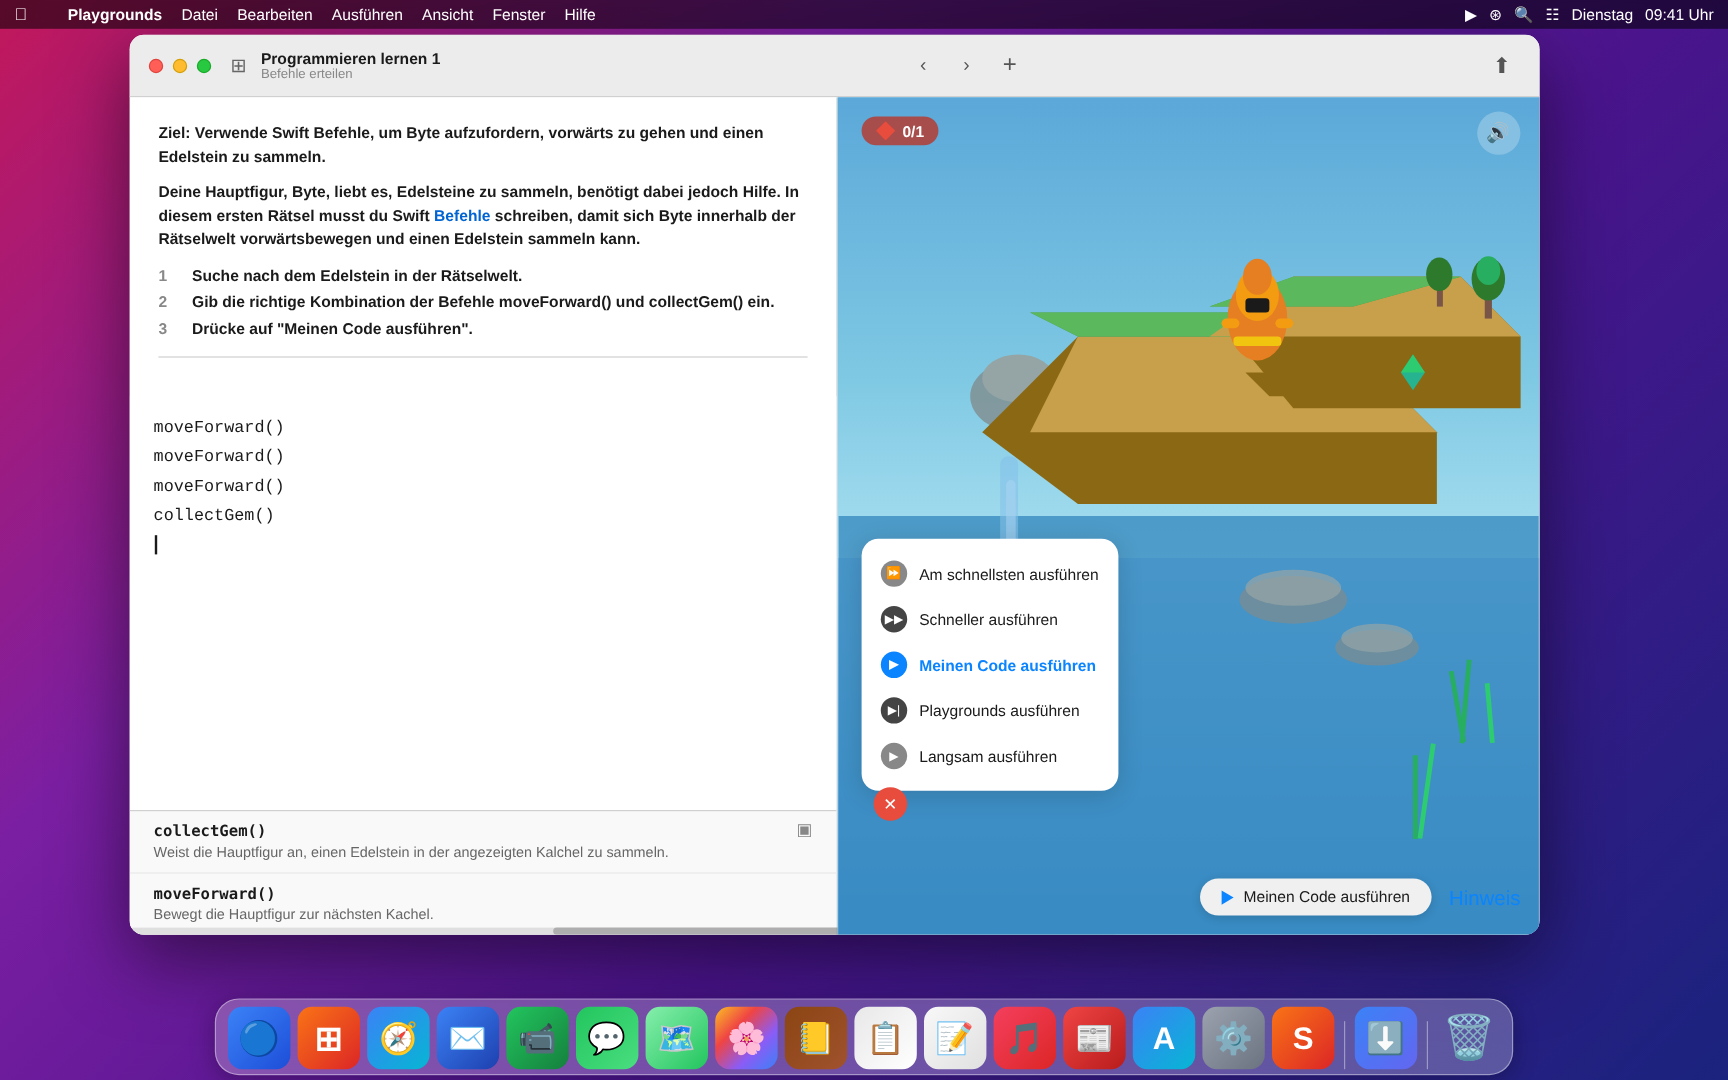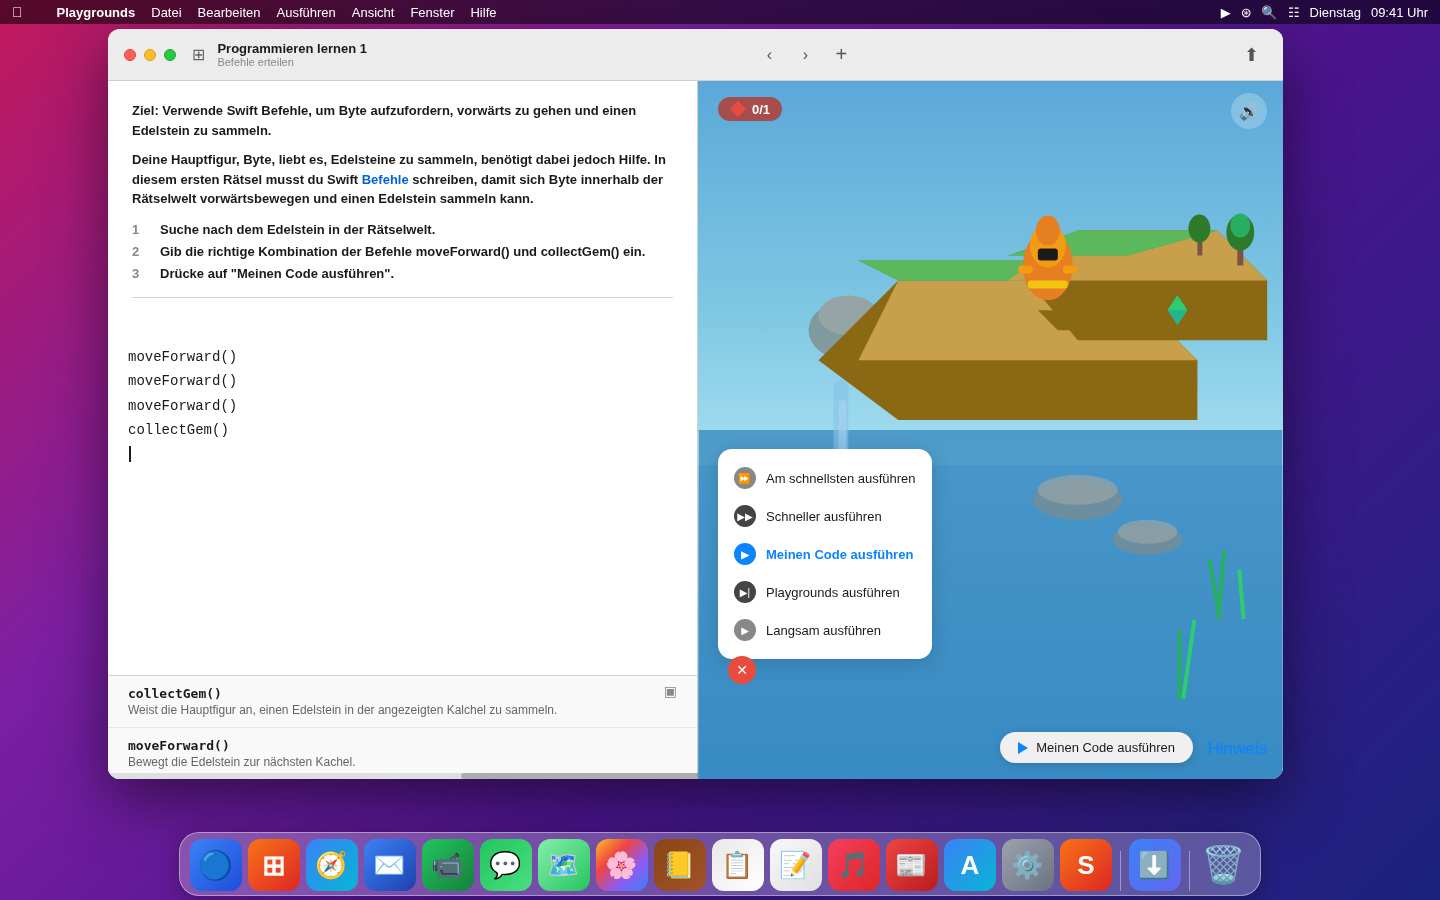--- a/index.html
+++ b/index.html
@@ -577,21 +577,21 @@
       </div>
 
       <div class="hints-panel">
         <div class="hint-item">
           <div class="hint-title">collectGem()</div>
           <div class="hint-check">▣</div>
           <div class="hint-desc">Weist die Hauptfigur an, einen Edelstein in der angezeigten Kalchel zu sammeln.</div>
         </div>
         <div class="hint-item">
           <div class="hint-title">moveForward()</div>
-          <div class="hint-desc">Bewegt die Edelstein zur nächsten Kachel.</div>
+          <div class="hint-desc">Bewegt die Hauptfigur zur nächsten Kachel.</div>
         </div>
       </div>
 
       <div class="scroll-indicator">
         <div class="scroll-thumb"></div>
       </div>
     </div>
 
     <div class="right-panel">
       <div class="game-scene">

